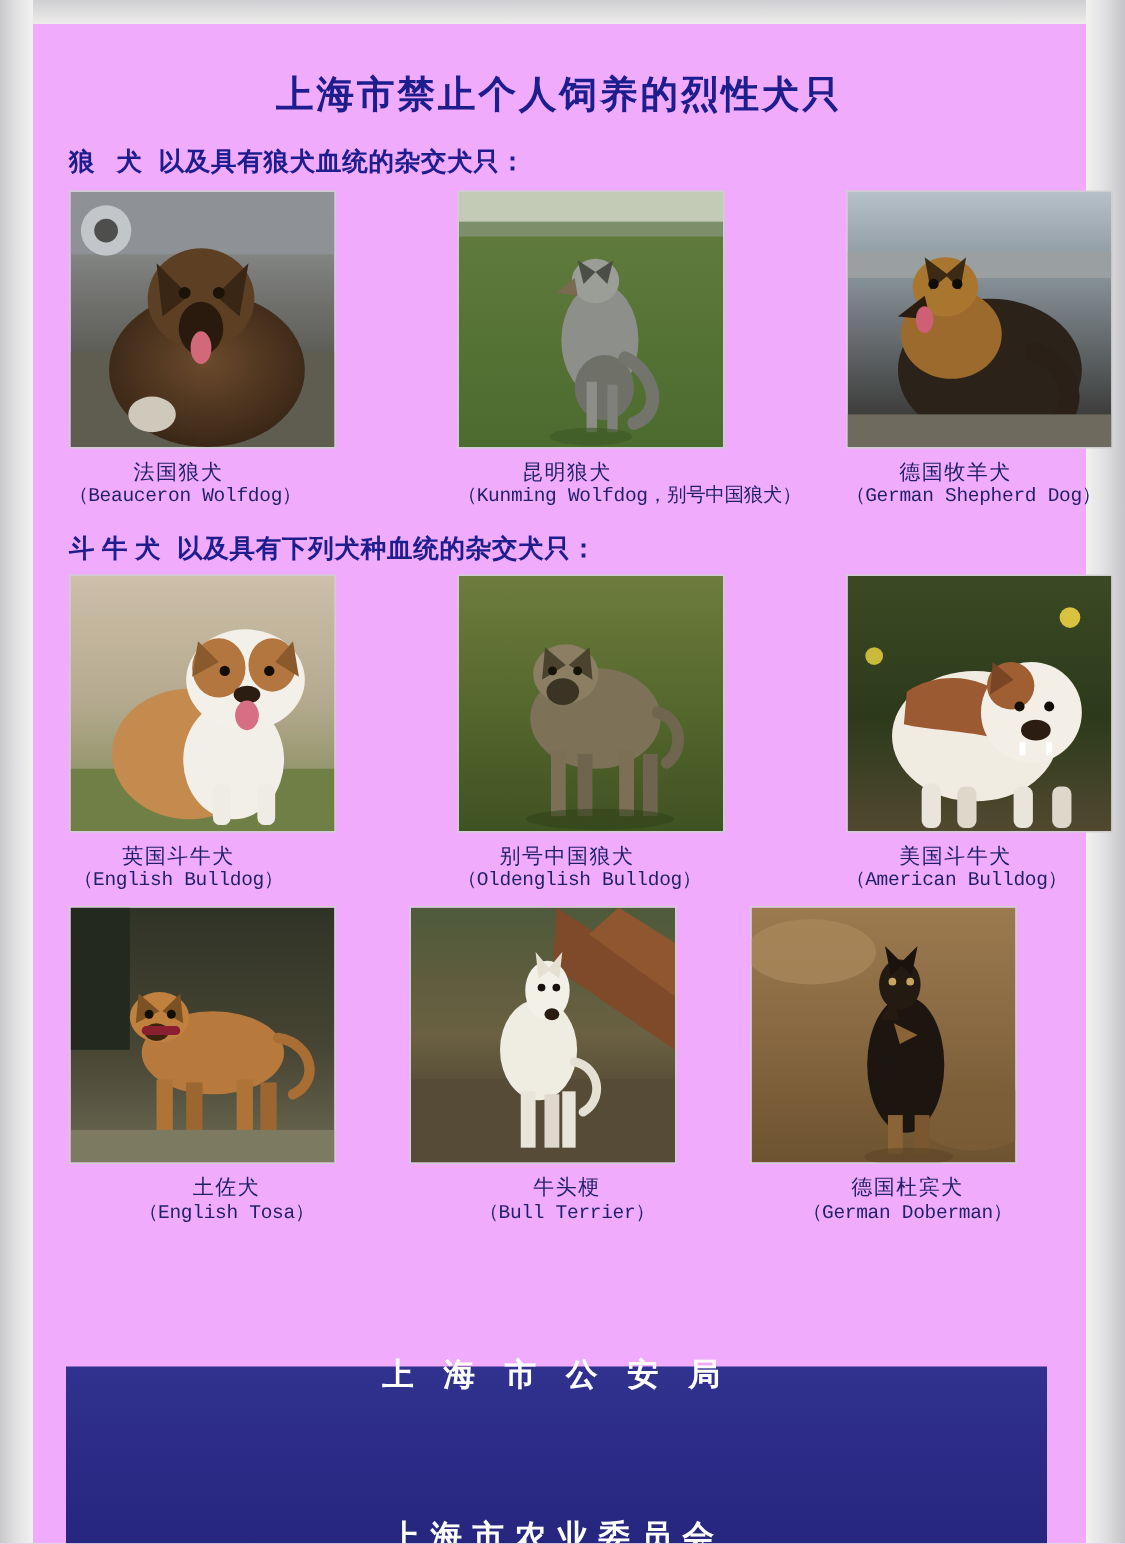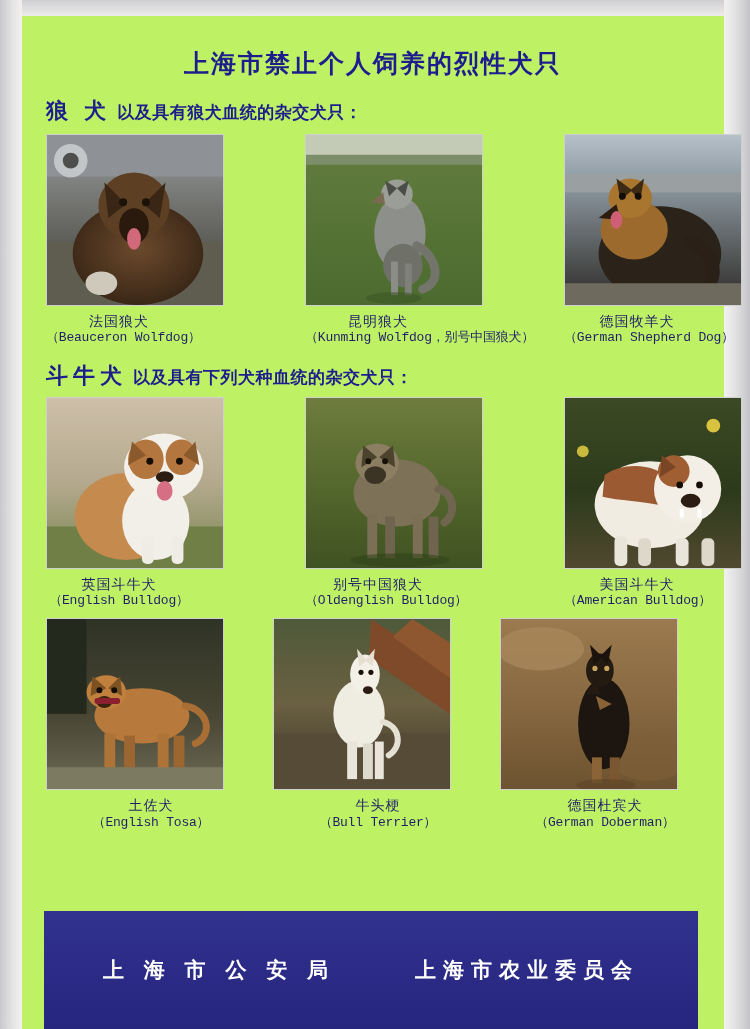--- a/index.html
+++ b/index.html
@@ -39,21 +39,21 @@
     left: 0; right: 0; top: 0;
     height: 18px;
     background: linear-gradient(to bottom, #cfced2 0%, #f1f0ee 100%);
   }
   .sheet {
     position: absolute;
     left: 22px;
     top: 16px;
     right: 26px;
     bottom: 0;
-    background: #bef264;
+    background: #f0abfc;
   }
 
   .title-block {
     padding-top: 30px;
     text-align: center;
   }
   .title-line {
     font-family: "Liberation Sans", sans-serif;
     font-weight: bold;
     color: #1d1d8e;
@@ -70,21 +70,21 @@
     padding: 0 14px 0 24px;
   }
   .section-heading {
     color: #1d1d8e;
     font-weight: bold;
     font-size: 17px;
     letter-spacing: 0.5px;
     white-space: nowrap;
   }
   .section-heading .big {
-    font-size: 22px;
+    font-size: 17px;
     letter-spacing: 5px;
     margin-right: 6px;
   }
 
   .row {
     display: flex;
     justify-content: space-between;
     margin-top: 8px;
   }
   .card {
@@ -125,20 +125,21 @@
     left: 22px;
     right: 26px;
     bottom: 0;
     height: 118px;
     background: #2b2b8f;
     background: linear-gradient(to bottom, #31318f 0%, #26267f 100%);
     display: flex;
     align-items: center;
     justify-content: center;
     gap: 80px;
+    flex-direction: column;
   }
   .footer-text {
     color: #ffffff;
     font-weight: bold;
     font-size: 21px;
     letter-spacing: 7px;
     font-family: "Liberation Sans", sans-serif;
   }
 </style>
 </head>

